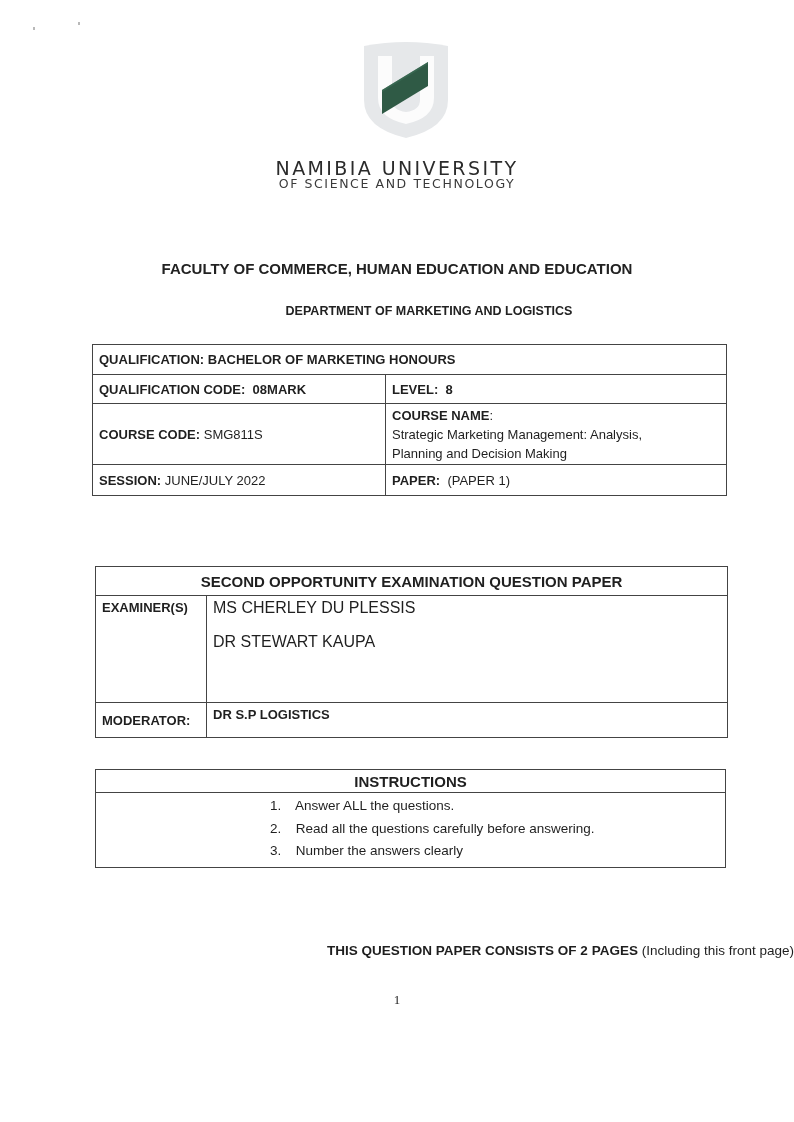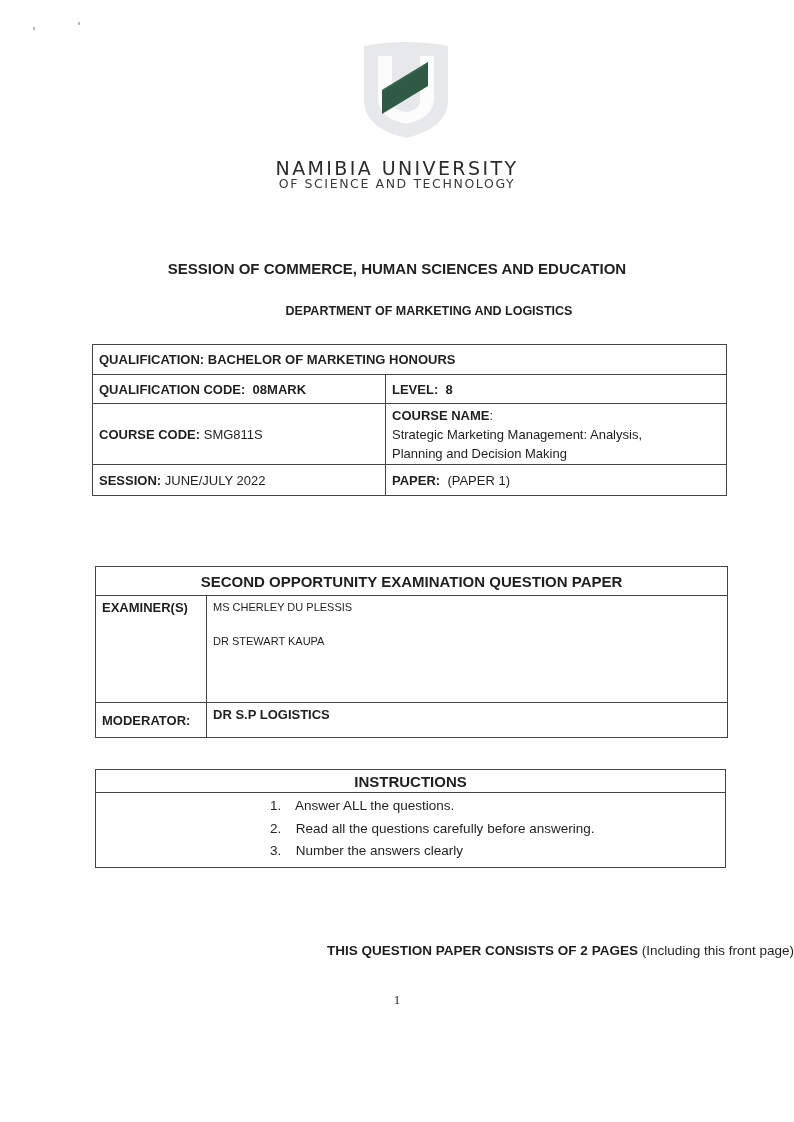--- a/index.html
+++ b/index.html
@@ -41,21 +41,21 @@
     .info tr.r1 td { height: 29px; }
     .info tr.r2 td { height: 28px; }
     .info tr.r3 td { height: 60px; }
     .info tr.r4 td { height: 30px; }
     .info tr.r5 td { height: 29px; }
 
     
     .exam { left: 95px; top: 566px; width: 633px; }
     .exam td.head { text-align: center; font-size: 15px; font-weight: bold; height: 28px; }
     .exam td.lab { width: 98px; font-weight: bold; font-size: 13px; }
-    .exam td.names { height: 102px; vertical-align: top; font-size: 11px; padding-top: 4px; }
+    .exam td.names { height: 102px; vertical-align: top; font-size: 16px; padding-top: 4px; }
     .exam td.names div { line-height: 15px; }
     .exam td.names div + div { margin-top: 19px; }
     .exam tr.mod td { height: 30px; }
     .exam td.toplab { vertical-align: top; padding-top: 4px; }
 
     
     .instr { left: 95px; top: 769px; width: 631px; padding-left: 36px; }
     .instr td.head { text-align: center; font-size: 15px; font-weight: bold; height: 22px; }
     .instr td.list { padding: 2px 0 4px 0; }
     .instr ol { margin: 0; padding: 0 0 0 174px; list-style: none; }
@@ -79,21 +79,21 @@
 <svg class="logo" viewBox="0 0 96 100">
   <path d="M6 6 Q48 -2 90 6 L90 60 Q90 88 48 98 Q6 88 6 60 Z" fill="#e6e8ea"></path>
   <path d="M20 16 L20 58 Q20 78 48 84 Q76 78 76 58 L76 16 L62 16 L62 60 Q62 70 48 72 Q34 70 34 60 L34 16 Z" fill="#ffffff" opacity="0.85"></path>
   <path d="M24 50 L70 22 L70 46 L24 74 Z" fill="#2f5a45"></path>
   <path d="M24 50 L70 22 L70 24 L24 52 Z" fill="#3d7058" opacity="0.6"></path>
 </svg>
 
 <div class="uni-name">NAMIBIA UNIVERSITY</div>
 <div class="uni-sub">OF SCIENCE AND TECHNOLOGY</div>
 
-<div class="faculty">SESSION OF COMMERCE, HUMAN SCIENCES AND EDUCATION</div>
+<div class="faculty">FACULTY OF COMMERCE, HUMAN EDUCATION AND EDUCATION</div>
 <div class="department">DEPARTMENT OF MARKETING AND LOGISTICS</div>
 
 <table class="info">
   <tbody>
       <tr class="r1">
     <td colspan="2">
       <b>QUALIFICATION:</b>
       <b>BACHELOR OF MARKETING HONOURS</b>
     </td>
   </tr>

